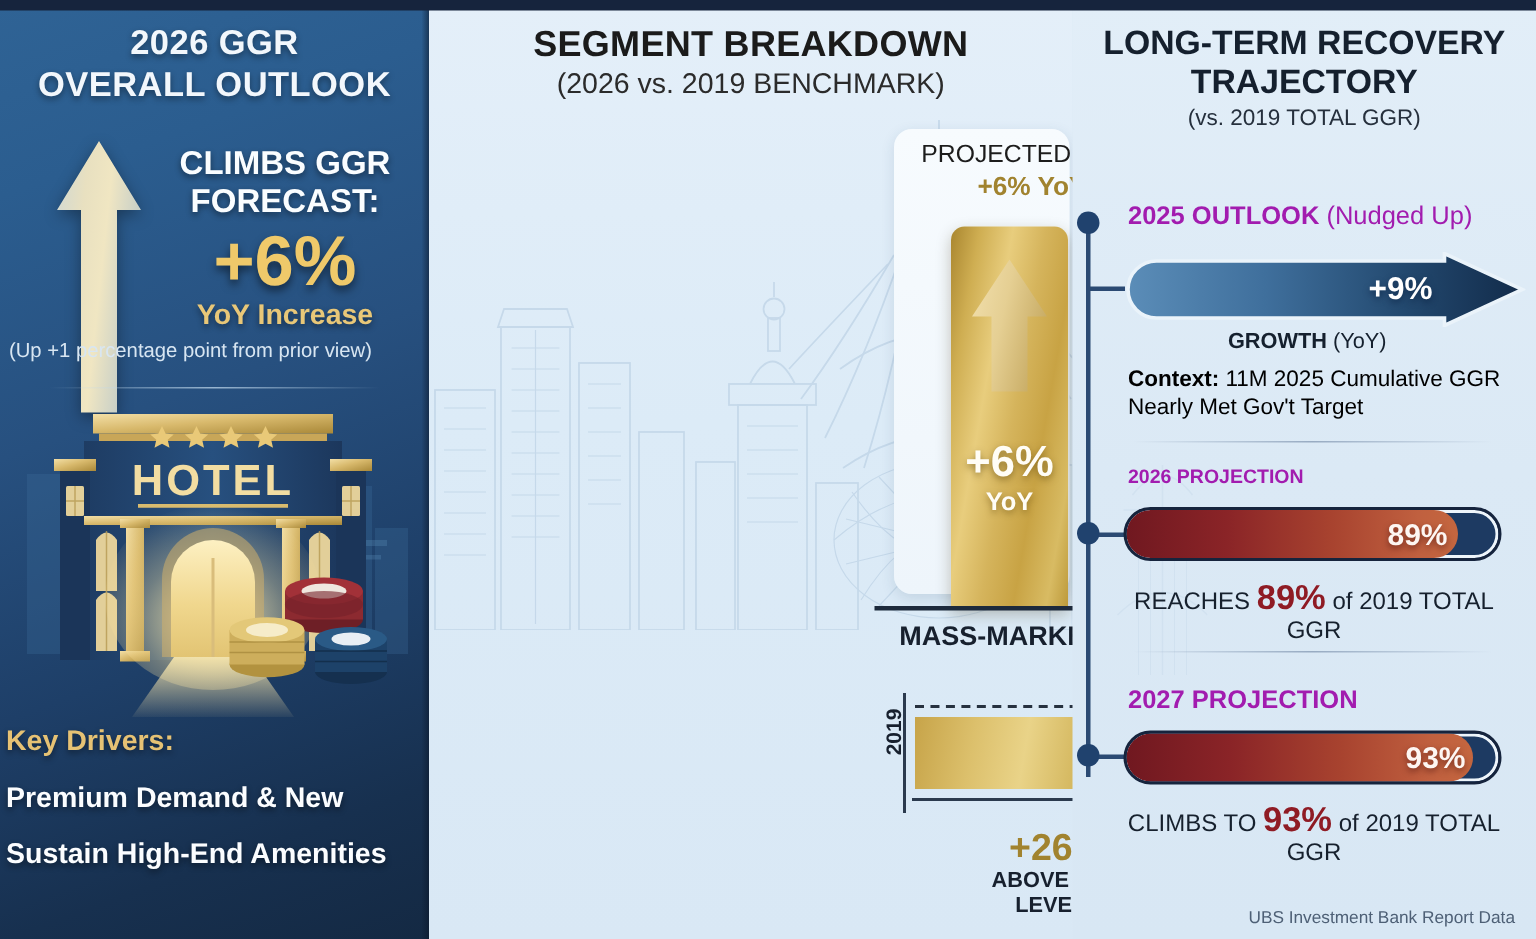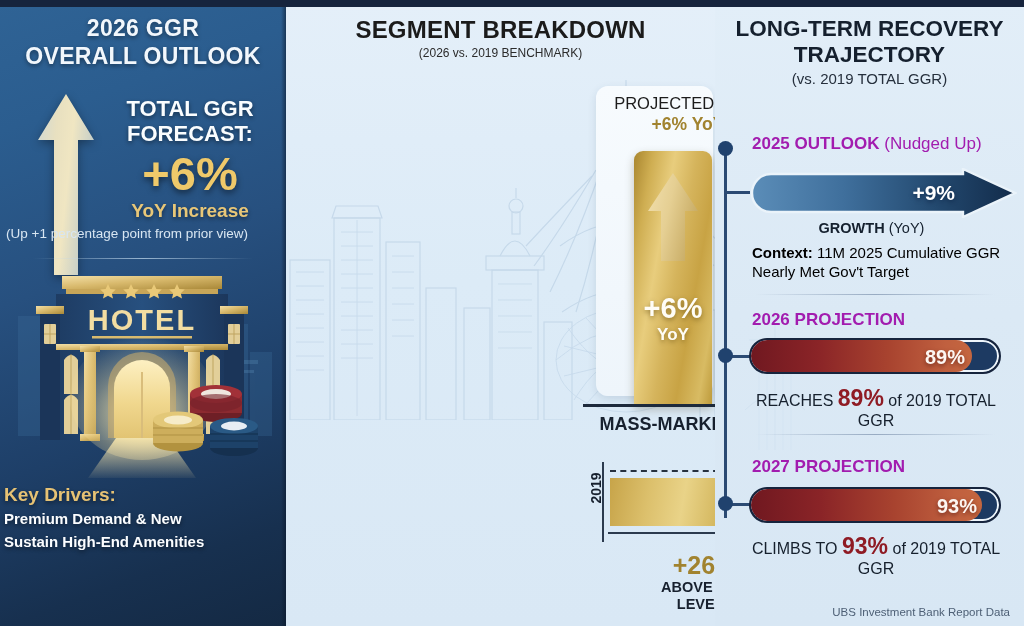--- a/index.html
+++ b/index.html
@@ -58,36 +58,36 @@
     background:linear-gradient(90deg,rgba(190,215,235,0) 0%,rgba(190,215,235,.75) 50%,rgba(190,215,235,0) 100%);
   }
   
   .hotel-scene{ position:absolute; left:0; top:268px; width:263px; height:210px; }
   .lp-drivers{ position:absolute; left:4px; top:483px; width:278px; text-align:left; }
   .lp-drivers .k{
     color:#e6c274; font-weight:bold; font-size:19px; line-height:23px;
     text-shadow:0 2px 4px rgba(0,0,0,.45);
   }
   .lp-drivers .d{
-    color:#fbfdff; font-weight:bold; font-size:15px; line-height:21px;
-    margin-top:2px; text-shadow:0 2px 4px rgba(0,0,0,.45);
+    color:#fbfdff; font-weight:bold; font-size:19px; line-height:21px;
+    margin-top:16px; text-shadow:0 2px 4px rgba(0,0,0,.45);
   }
 
   
   .mid-panel{
     position:absolute; left:286px; top:0; width:429px; height:626px;
     background:linear-gradient(180deg,#e4eff9 0%,#dcebf7 45%,#d9e8f5 100%);
     overflow:hidden;
   }
   .skyline{ position:absolute; left:0; top:60px; width:429px; height:360px; opacity:.85; }
   .mid-title{
     position:absolute; top:16px; left:0; width:429px; text-align:center; z-index:5;
   }
   .mid-title .t1{ font-size:24px; font-weight:bold; color:#1b1b1b; letter-spacing:.2px; }
-  .mid-title .t2{ font-size:12px; color:#2b2b2b; margin-top:2px; }
+  .mid-title .t2{ font-size:19px; color:#2b2b2b; margin-top:2px; }
 
   .rise-card{
     position:absolute; left:310px; top:86px; width:117px; height:310px;
     background:linear-gradient(180deg,#f7fbfe 0%,#eef5fb 100%);
     border-radius:12px; box-shadow:0 3px 9px rgba(40,70,100,.13);
     z-index:3;
   }
   .rise-label{
     position:absolute; left:302px; top:94px; width:200px; text-align:center; z-index:6;
   }
@@ -222,21 +222,21 @@
             <stop offset="35%" stop-color="#e8e0c0"></stop>
             <stop offset="62%" stop-color="#f0e6c2"></stop>
             <stop offset="100%" stop-color="#c2ccc8"></stop>
           </linearGradient>
         </defs>
         <path d="M30 2 L58 48 L42 48 L42 183 L18 183 L18 48 L2 48 Z" fill="url(#gArrow)"></path>
       </svg>
     </div>
 
     <div class="lp-forecast">
-      <div class="l1">TOTAL GGR</div>
+      <div class="l1">CLIMBS GGR</div>
       <div class="l1">FORECAST:</div>
       <div class="big">+6%</div>
       <div class="sub">YoY Increase</div>
     </div>
 
     <div class="lp-note">(Up +1 percentage point from prior view)</div>
     <div class="lp-divider"></div>
 
     <div class="hotel-scene">
       <svg width="286" height="210" viewBox="0 0 286 210">
@@ -583,21 +583,21 @@
   <div class="growth-lbl">
     <span>GROWTH</span><span class="n"> (YoY)</span>
   </div>
 
   <div class="context">
     <b>Context:</b><span> 11M 2025 Cumulative GGR Nearly Met Gov't Target</span>
   </div>
 
   <div class="hr-sep" style="top:294px;"></div>
 
-  <div class="sec-head" style="top:310px; font-size:17px;text-align:center;">
+  <div class="sec-head" style="top:310px; font-size:13px;text-align:center;">
     <span>2026 PROJECTION</span>
   </div>
   <div class="pill" style="top:338px;">
     <div class="fill" style="width:89%;"></div>
     <div class="pv" style="right:34px;">89%</div>
   </div>
   <div class="caption" style="top:385px;">
     <div class="c1">
       <span>REACHES </span><span class="big">89%</span><span> of 2019 TOTAL GGR</span>
     </div>

